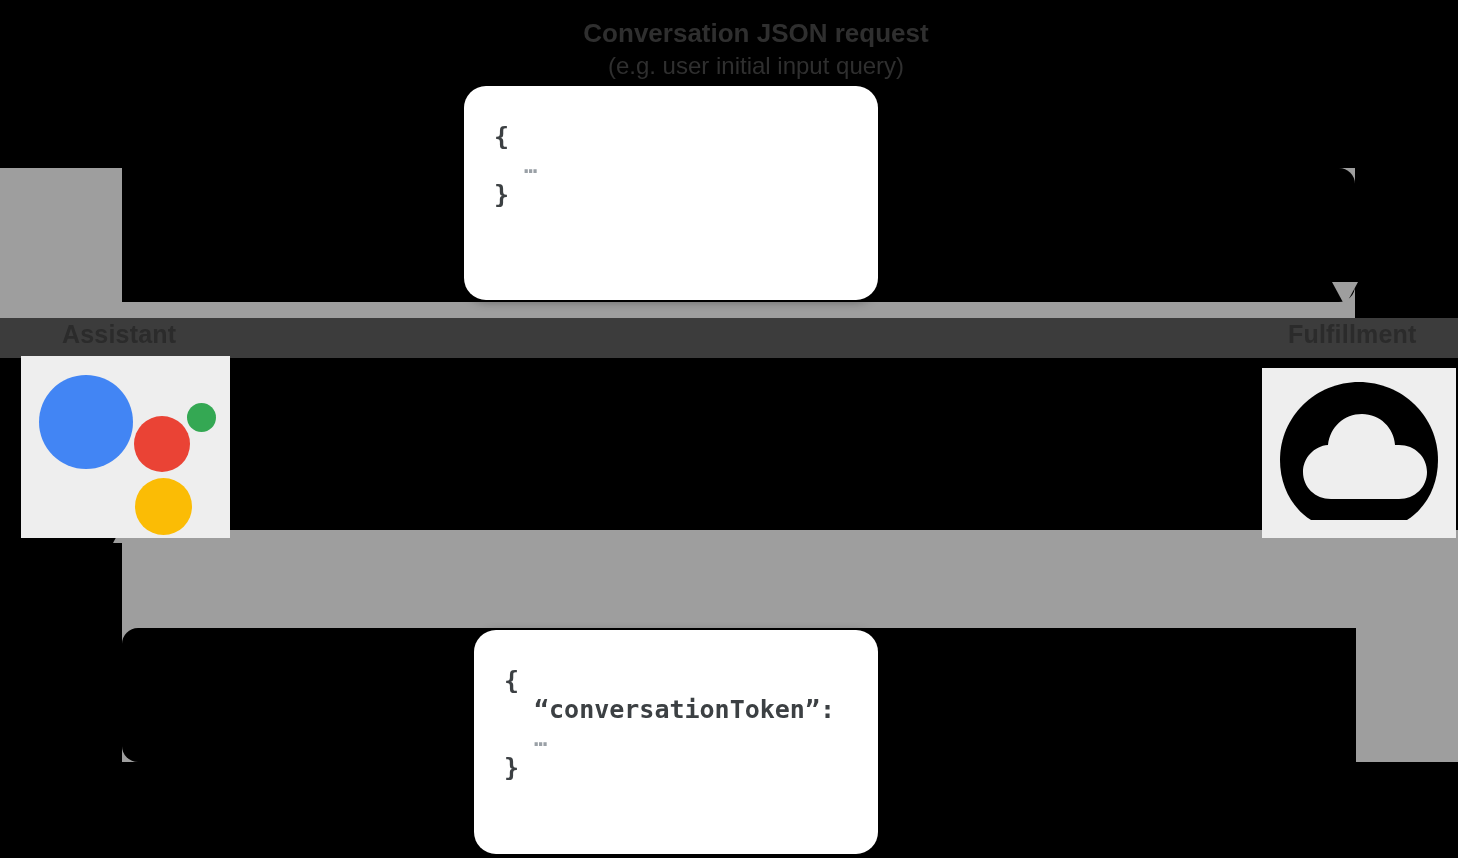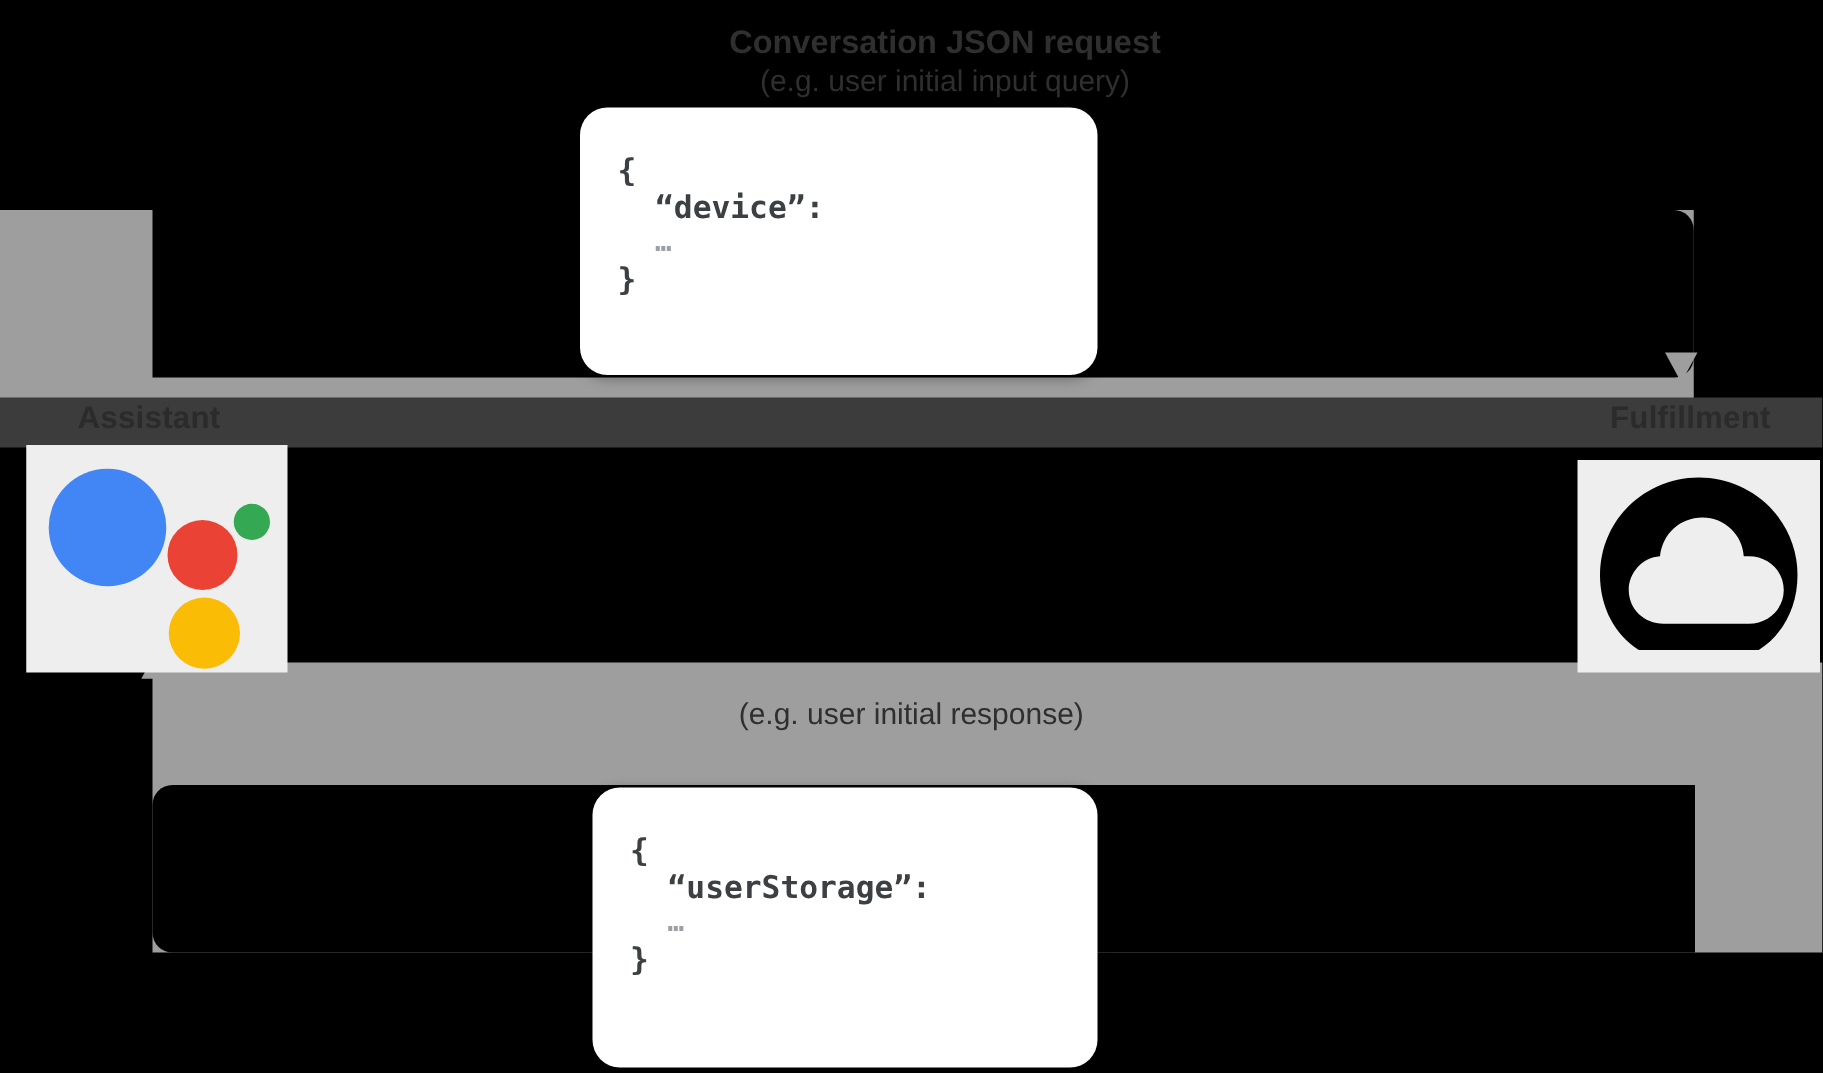--- a/index.html
+++ b/index.html
@@ -184,30 +184,28 @@
                L55 121 C39 121 27 109 27 94 C27 80 38 68 52 67 C54 49 68 36 86 36 Z" fill="#eeeeee"></path>
     </svg>
   </div>
 
   <div class="caption" id="request-caption">
     <span class="title">Conversation JSON request</span>
     <span class="subtitle">(e.g. user initial input query)</span>
   </div>
 
   <div class="caption" id="response-caption">
-    <span class="subtitle">(e.g. user initial response)</span>
   </div>
 
   <div class="json-card" id="request-json">
     <span class="json-line">{</span>
-    <span class="json-line indent">“device”:</span>
     <span class="json-line indent ellipsis">…</span>
     <span class="json-line">}</span>
   </div>
 
   <div class="json-card" id="response-json">
     <span class="json-line">{</span>
-    <span class="json-line indent">“userStorage”:</span>
+    <span class="json-line indent">“conversationToken”:</span>
     <span class="json-line indent ellipsis">…</span>
     <span class="json-line">}</span>
   </div>
 
 </div>
 
 </body></html>

